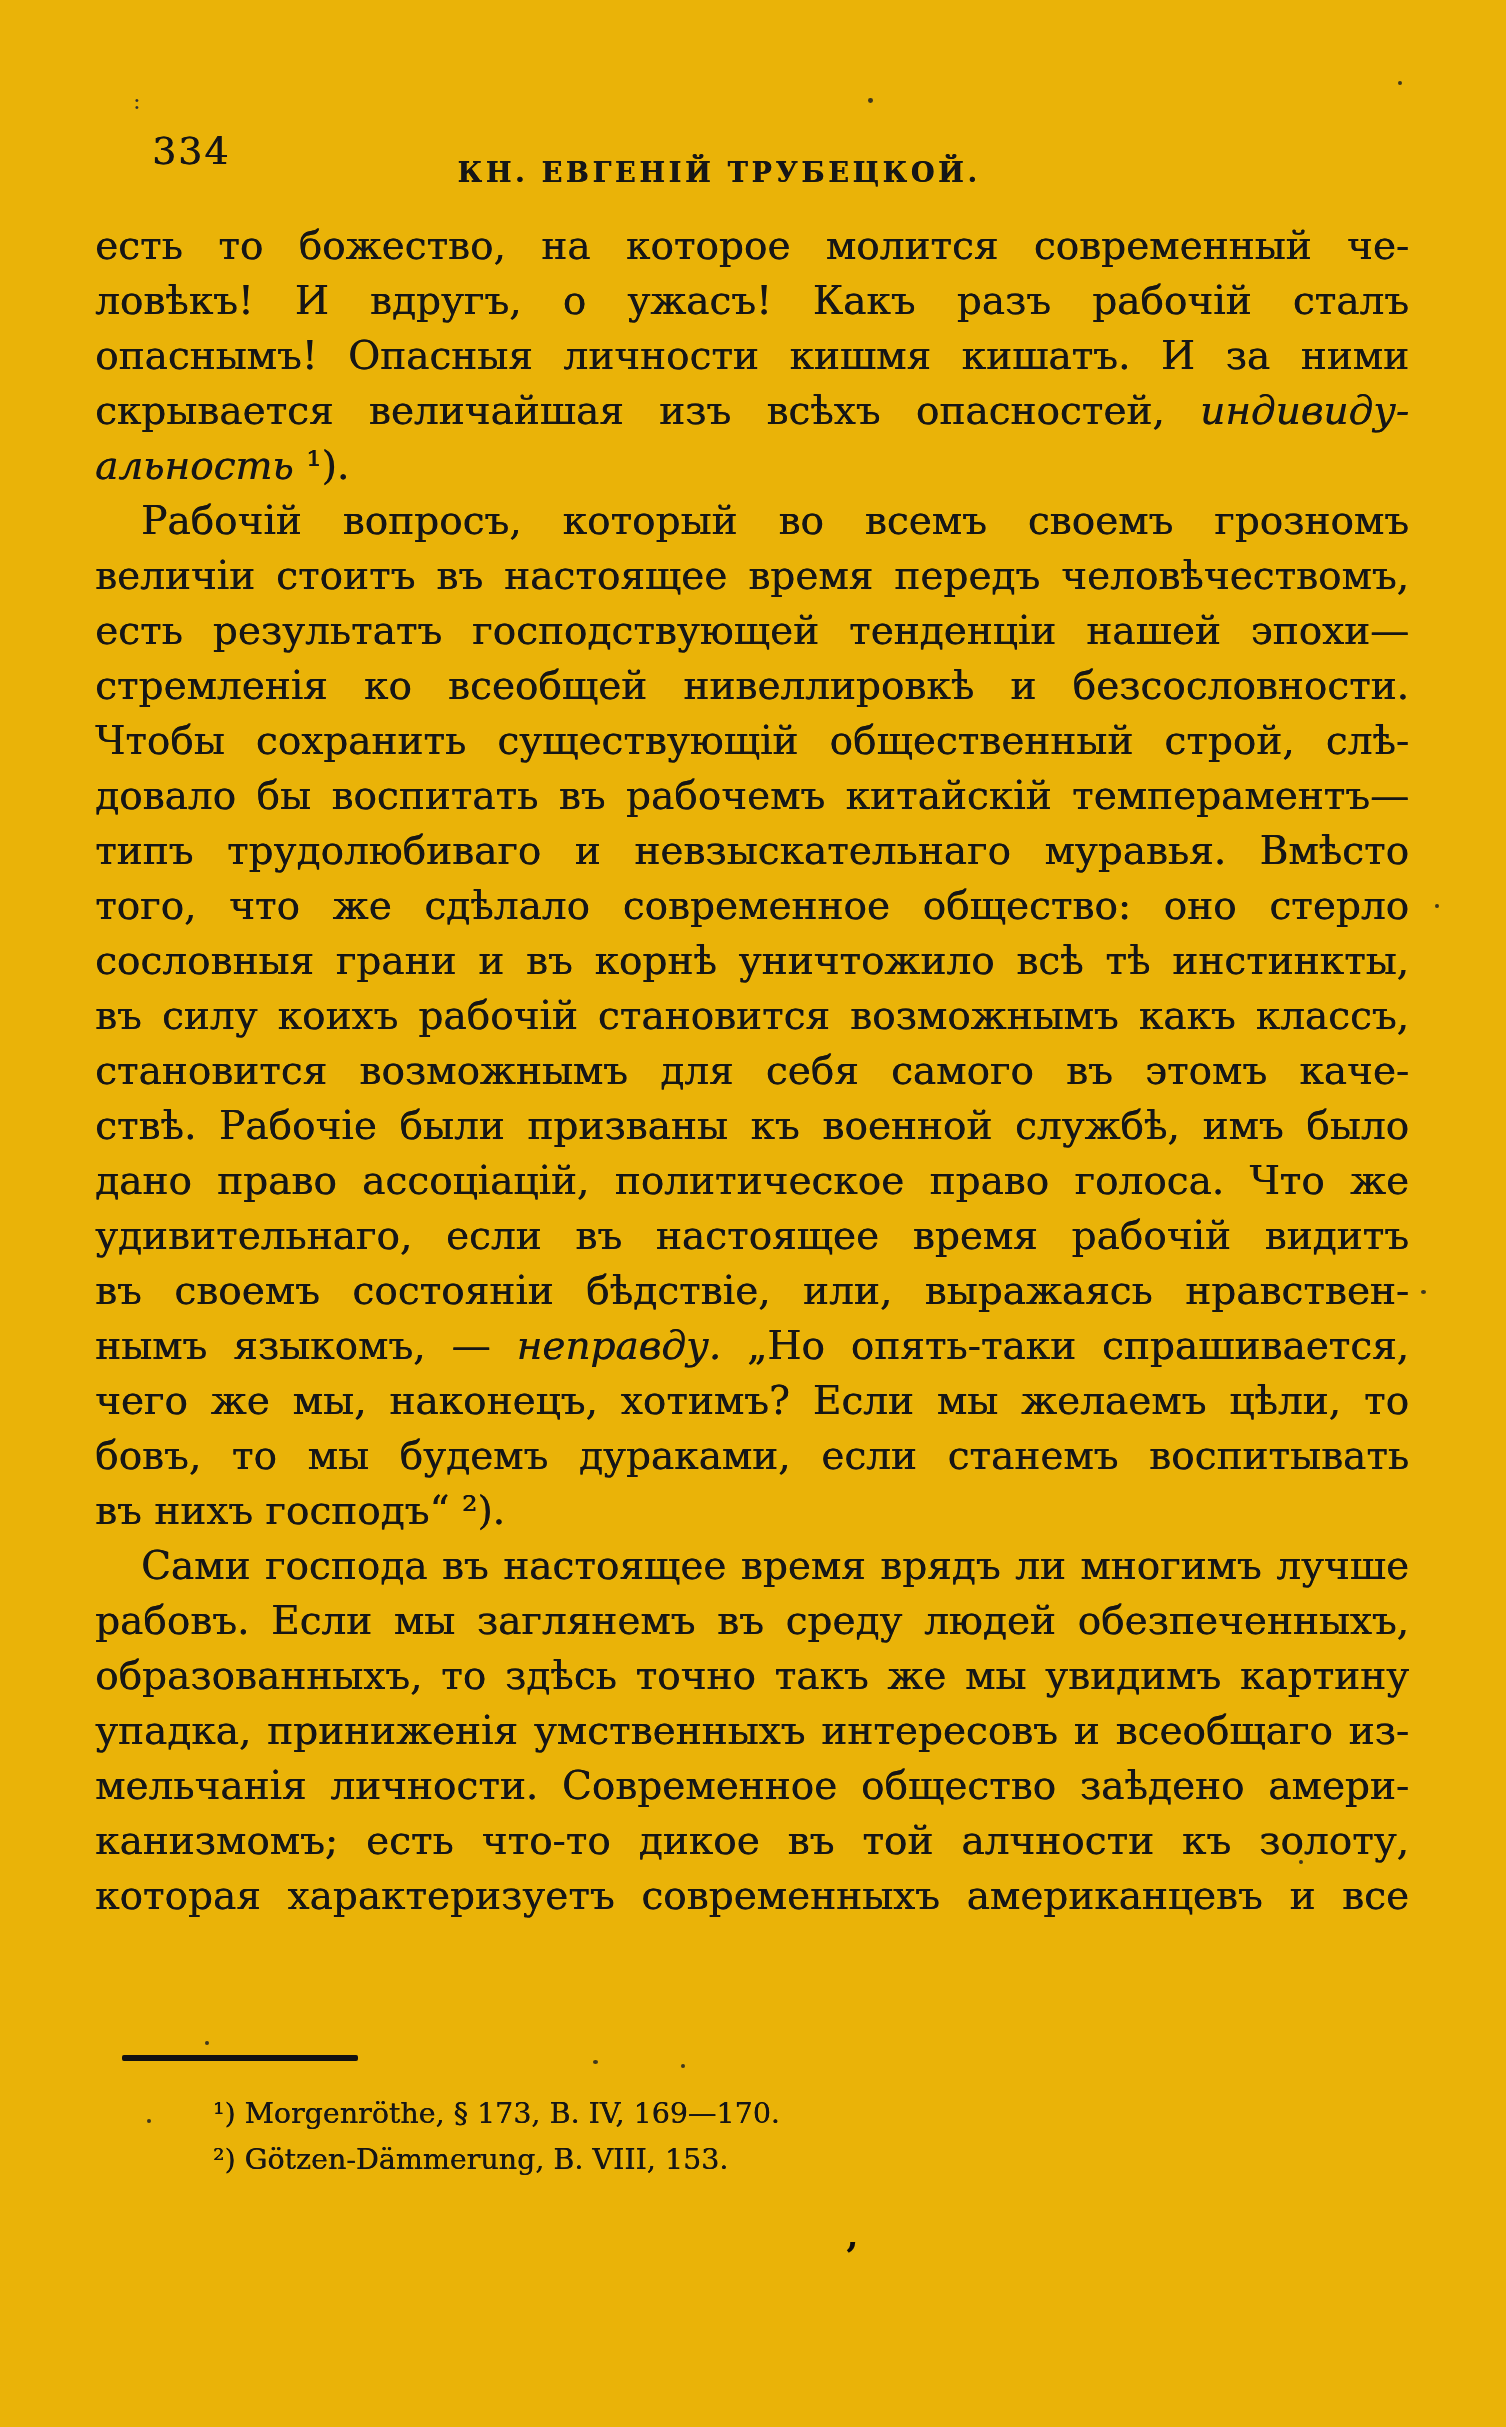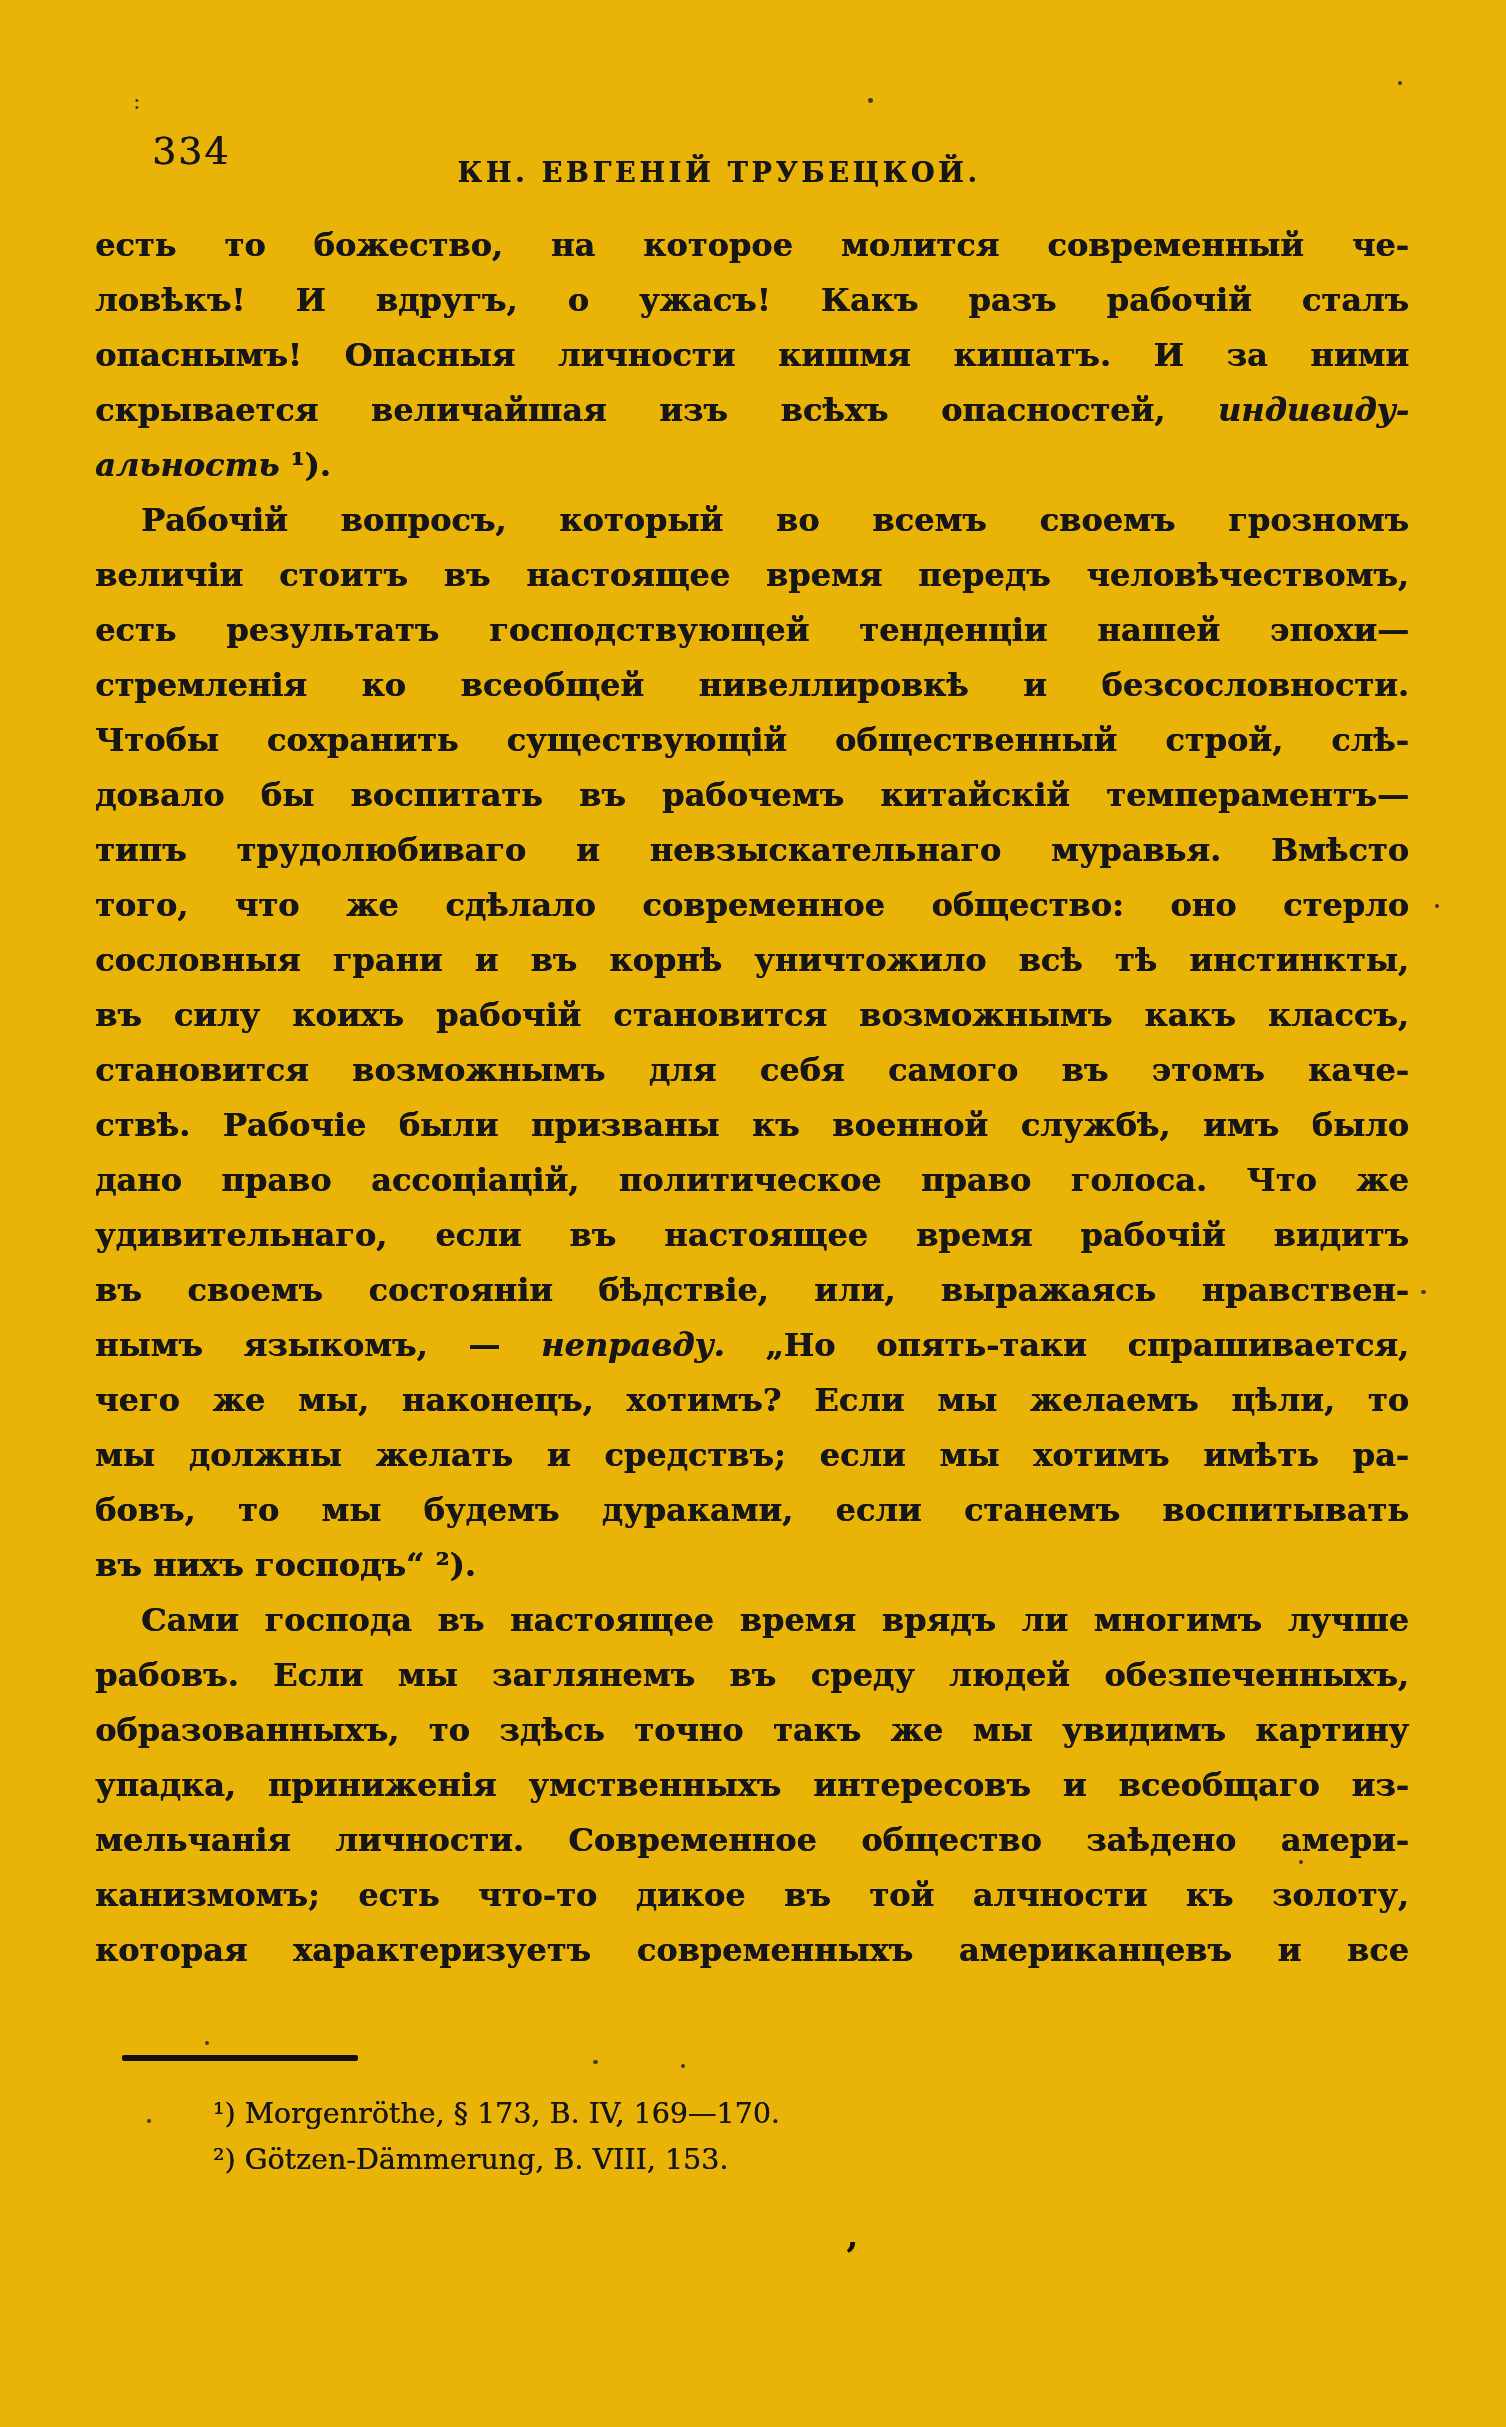--- a/index.html
+++ b/index.html
@@ -36,23 +36,22 @@
     white-space: nowrap;
     text-shadow: 0.4px 0 0 currentColor;
     margin-top: 16px;
   }
   
   .textblock {
     position: absolute;
     left: 95px;
     top: 218px;
     width: 1314px;
-    font-size: 32px;
+    font-size: 39px;
     text-shadow: 0.4px 0 0 currentColor;
-    font-weight: bold;
   }
   .ln {
     height: 55px;
     line-height: 55px;
     text-align: justify;
     text-align-last: justify;
   }
   .ln.indent { padding-left: 46px; }
   .ln.lastln { text-align-last: left; }
   .it { font-style: italic; }
@@ -127,21 +126,20 @@
     <div class="ln">того, что же сдѣлало современное общество: оно стерло</div>
     <div class="ln">сословныя грани и въ корнѣ уничтожило всѣ тѣ инстинкты,</div>
     <div class="ln">въ силу коихъ рабочій становится возможнымъ какъ классъ,</div>
     <div class="ln">становится возможнымъ для себя самого въ этомъ каче-</div>
     <div class="ln">ствѣ. Рабочіе были призваны къ военной службѣ, имъ было</div>
     <div class="ln">дано право ассоціацій, политическое право голоса. Что же</div>
     <div class="ln">удивительнаго, если въ настоящее время рабочій видитъ</div>
     <div class="ln">въ своемъ состояніи бѣдствіе, или, выражаясь нравствен-</div>
     <div class="ln"><span>нымъ языкомъ, —</span> <span class="it">неправду.</span> <span>„Но опять-таки спрашивается,</span></div>
     <div class="ln">чего же мы, наконецъ, хотимъ? Если мы желаемъ цѣли, то</div>
-    <div class="ln">мы должны желать и средствъ; если мы хотимъ имѣть ра-</div>
     <div class="ln">бовъ, то мы будемъ дураками, если станемъ воспитывать</div>
     <div class="ln lastln">въ нихъ господъ“ ²).</div>
 
     <div class="ln indent">Сами господа въ настоящее время врядъ ли многимъ лучше</div>
     <div class="ln">рабовъ. Если мы заглянемъ въ среду людей обезпеченныхъ,</div>
     <div class="ln">образованныхъ, то здѣсь точно такъ же мы увидимъ картину</div>
     <div class="ln">упадка, приниженія умственныхъ интересовъ и всеобщаго из-</div>
     <div class="ln">мельчанія личности. Современное общество заѣдено амери-</div>
     <div class="ln">канизмомъ; есть что-то дикое въ той алчности къ золоту,</div>
     <div class="ln">которая характеризуетъ современныхъ американцевъ и все</div>

